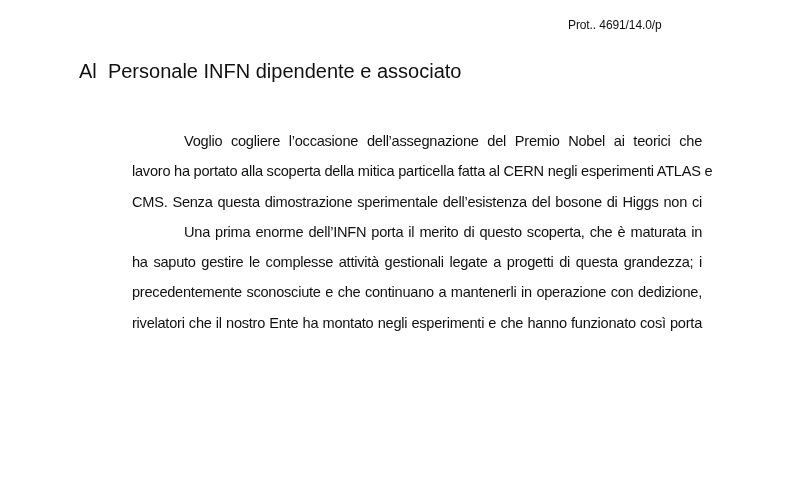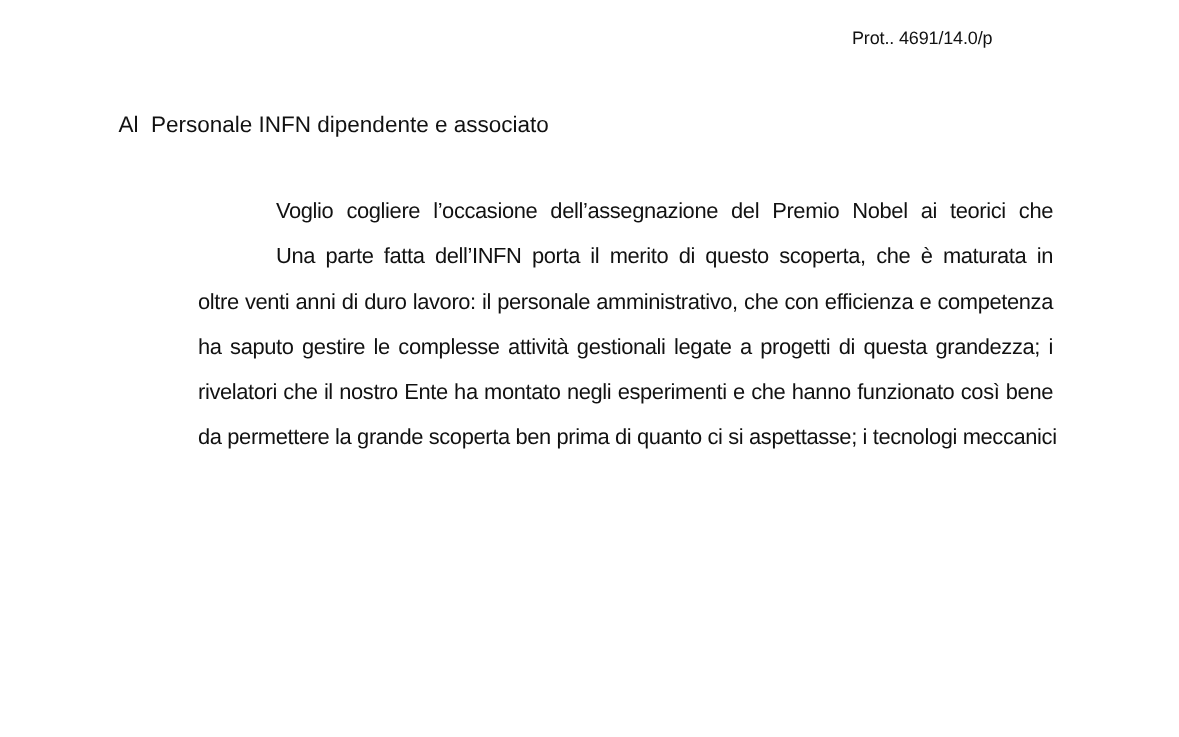--- a/index.html
+++ b/index.html
@@ -23,23 +23,23 @@
   }
   .protocol {
     position: absolute;
     top: 18px;
     left: 568px;
     font-size: 12px;
     letter-spacing: -0.1px;
   }
   .addressee {
     position: absolute;
-    top: 75px;
+    top: 60px;
     left: 79px;
-    font-size: 15px;
+    font-size: 20px;
     word-spacing: 0px;
     white-space: pre;
   }
   .body-text {
     position: absolute;
     top: 126px;
     left: 80px;
     width: 622px;
     font-size: 14.6px;
     line-height: 30.3px;
@@ -69,23 +69,24 @@
 
 <div class="page">
 
   <div class="protocol">Prot.. 4691/14.0/p</div>
 
   <div class="addressee">Al  Personale INFN dipendente e associato</div>
 
   <div class="body-text">
     <div class="para">
       <span class="line indent">Voglio cogliere l’occasione dell’assegnazione del Premio Nobel ai teorici che</span>
+      <span class="line">lavoro ha portato alla scoperta della mitica particella fatta al CERN negli esperimenti ATLAS e</span>
+      <span class="line">CMS. Senza questa dimostrazione sperimentale dell’esistenza del bosone di Higgs non ci</span>
     </div>
     <div class="para">
-      <span class="line indent">Una parte fatta dell’INFN porta il merito di questo scoperta, che è maturata in</span>
-      <span class="line">oltre venti anni di duro lavoro: il personale amministrativo, che con efficienza e competenza</span>
+      <span class="line indent">Una prima enorme dell’INFN porta il merito di questo scoperta, che è maturata in</span>
       <span class="line">ha saputo gestire le complesse attività gestionali legate a progetti di questa grandezza; i</span>
-      <span class="line">rivelatori che il nostro Ente ha montato negli esperimenti e che hanno funzionato così bene</span>
-      <span class="line">da permettere la grande scoperta ben prima di quanto ci si aspettasse; i tecnologi meccanici</span>
+      <span class="line">precedentemente sconosciute e che continuano a mantenerli in operazione con dedizione,</span>
+      <span class="line">rivelatori che il nostro Ente ha montato negli esperimenti e che hanno funzionato così porta</span>
     </div>
   </div>
 
 </div>
 
 </body></html>

